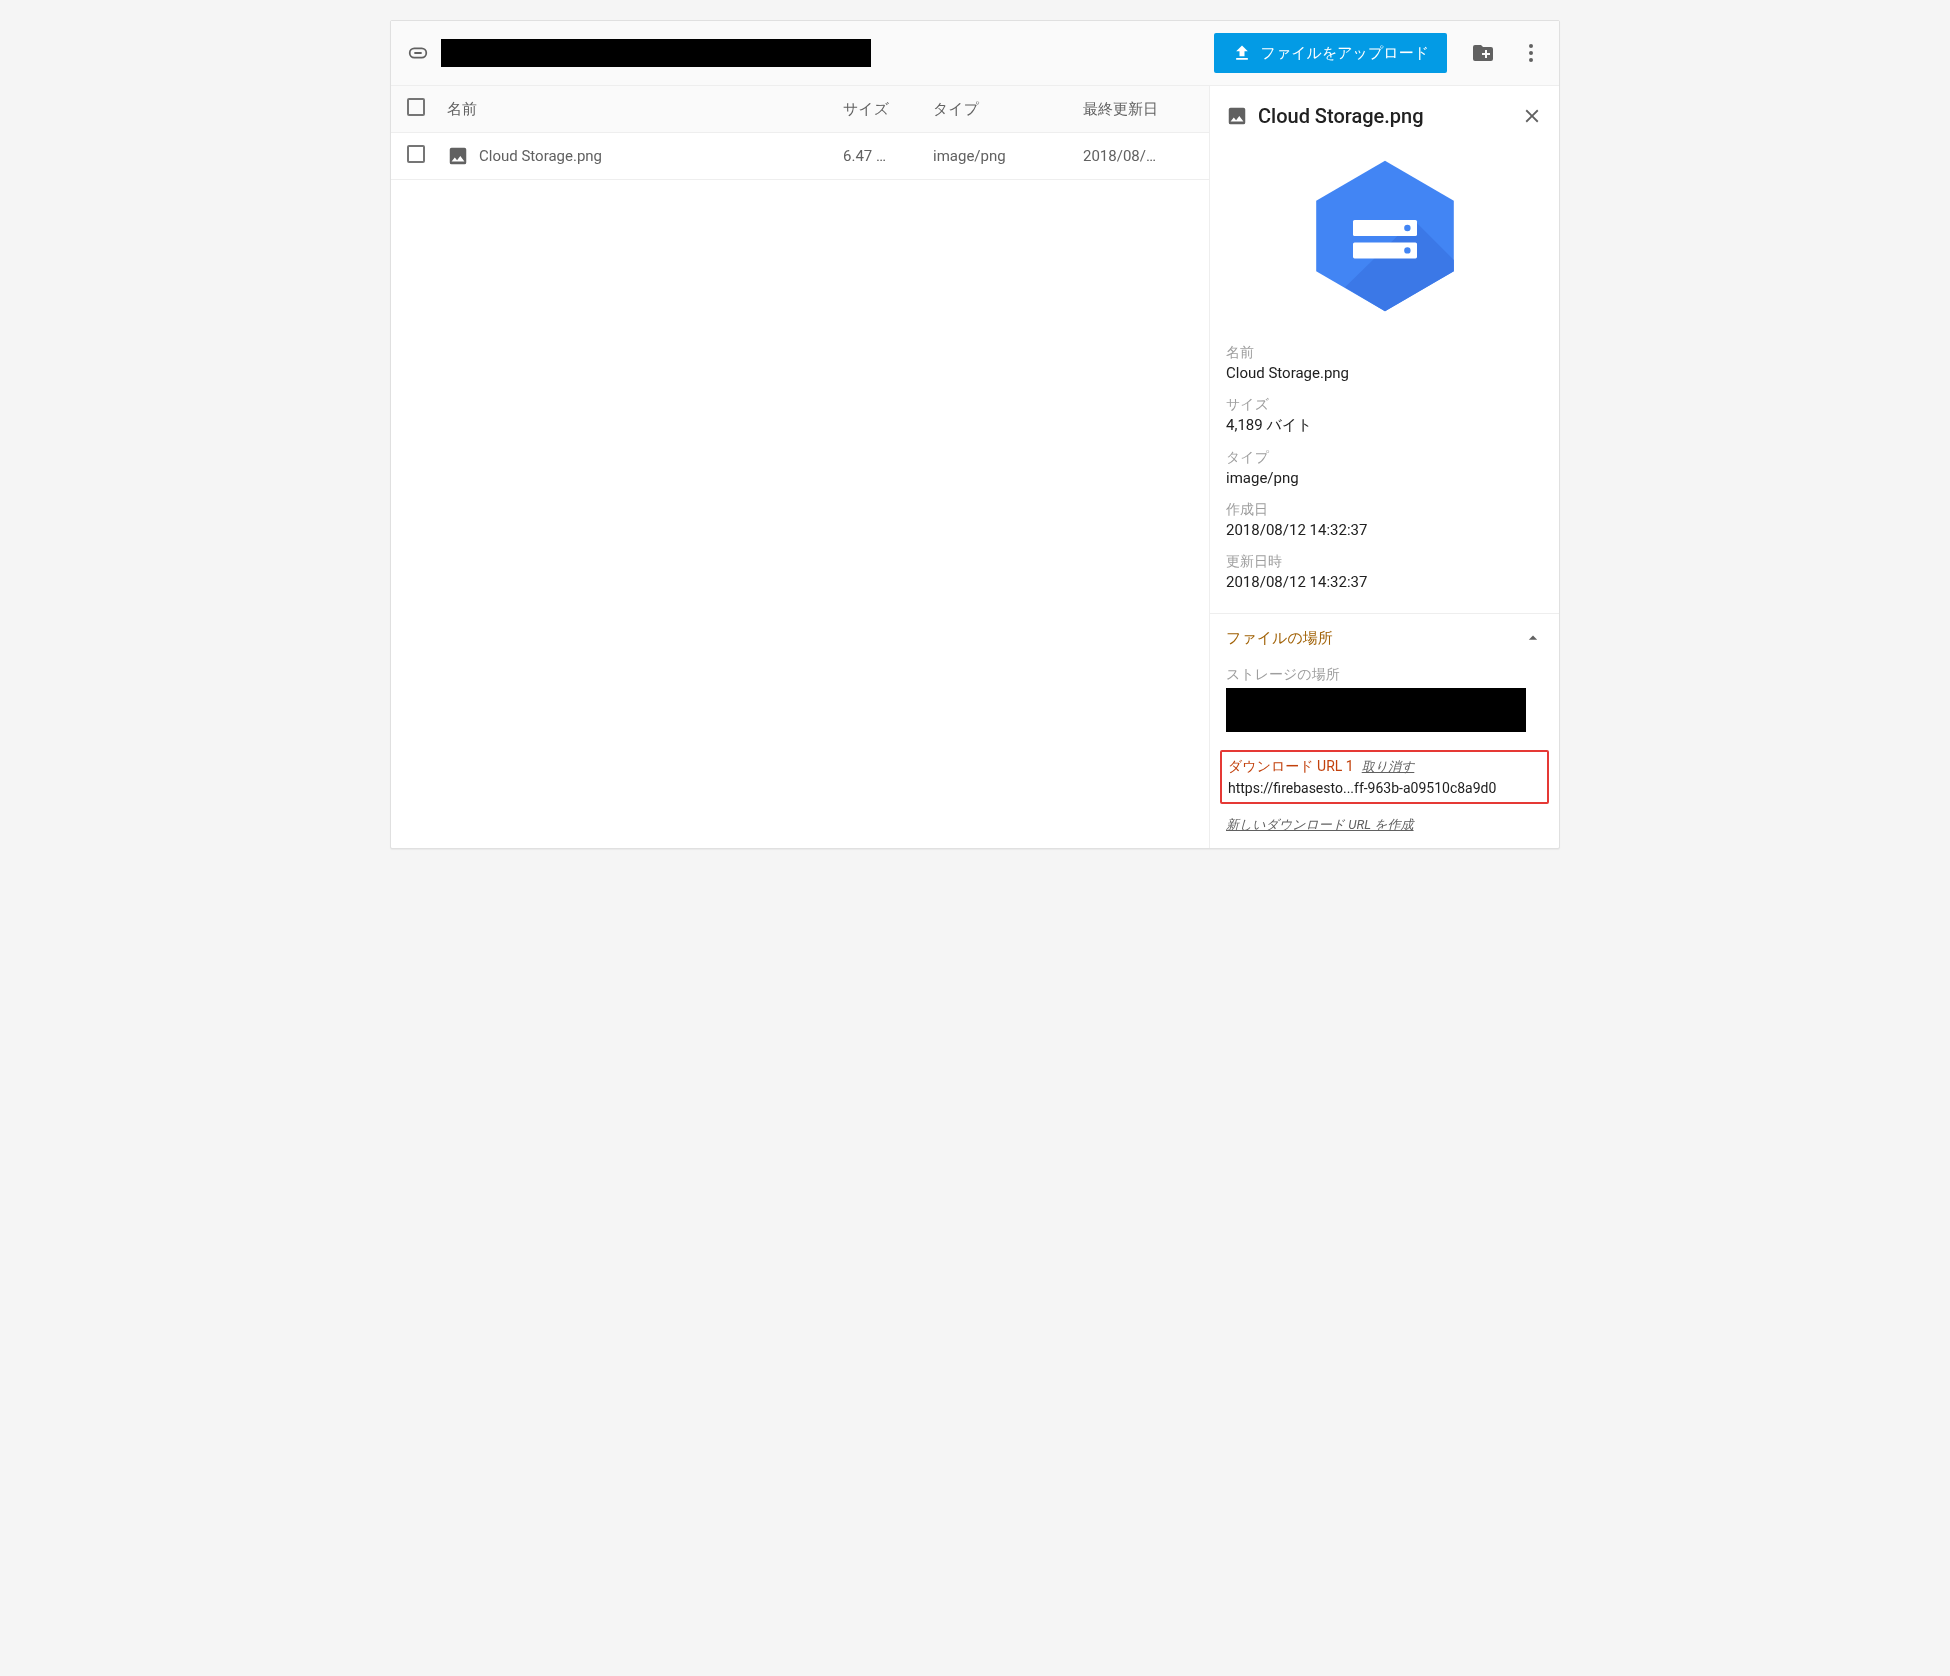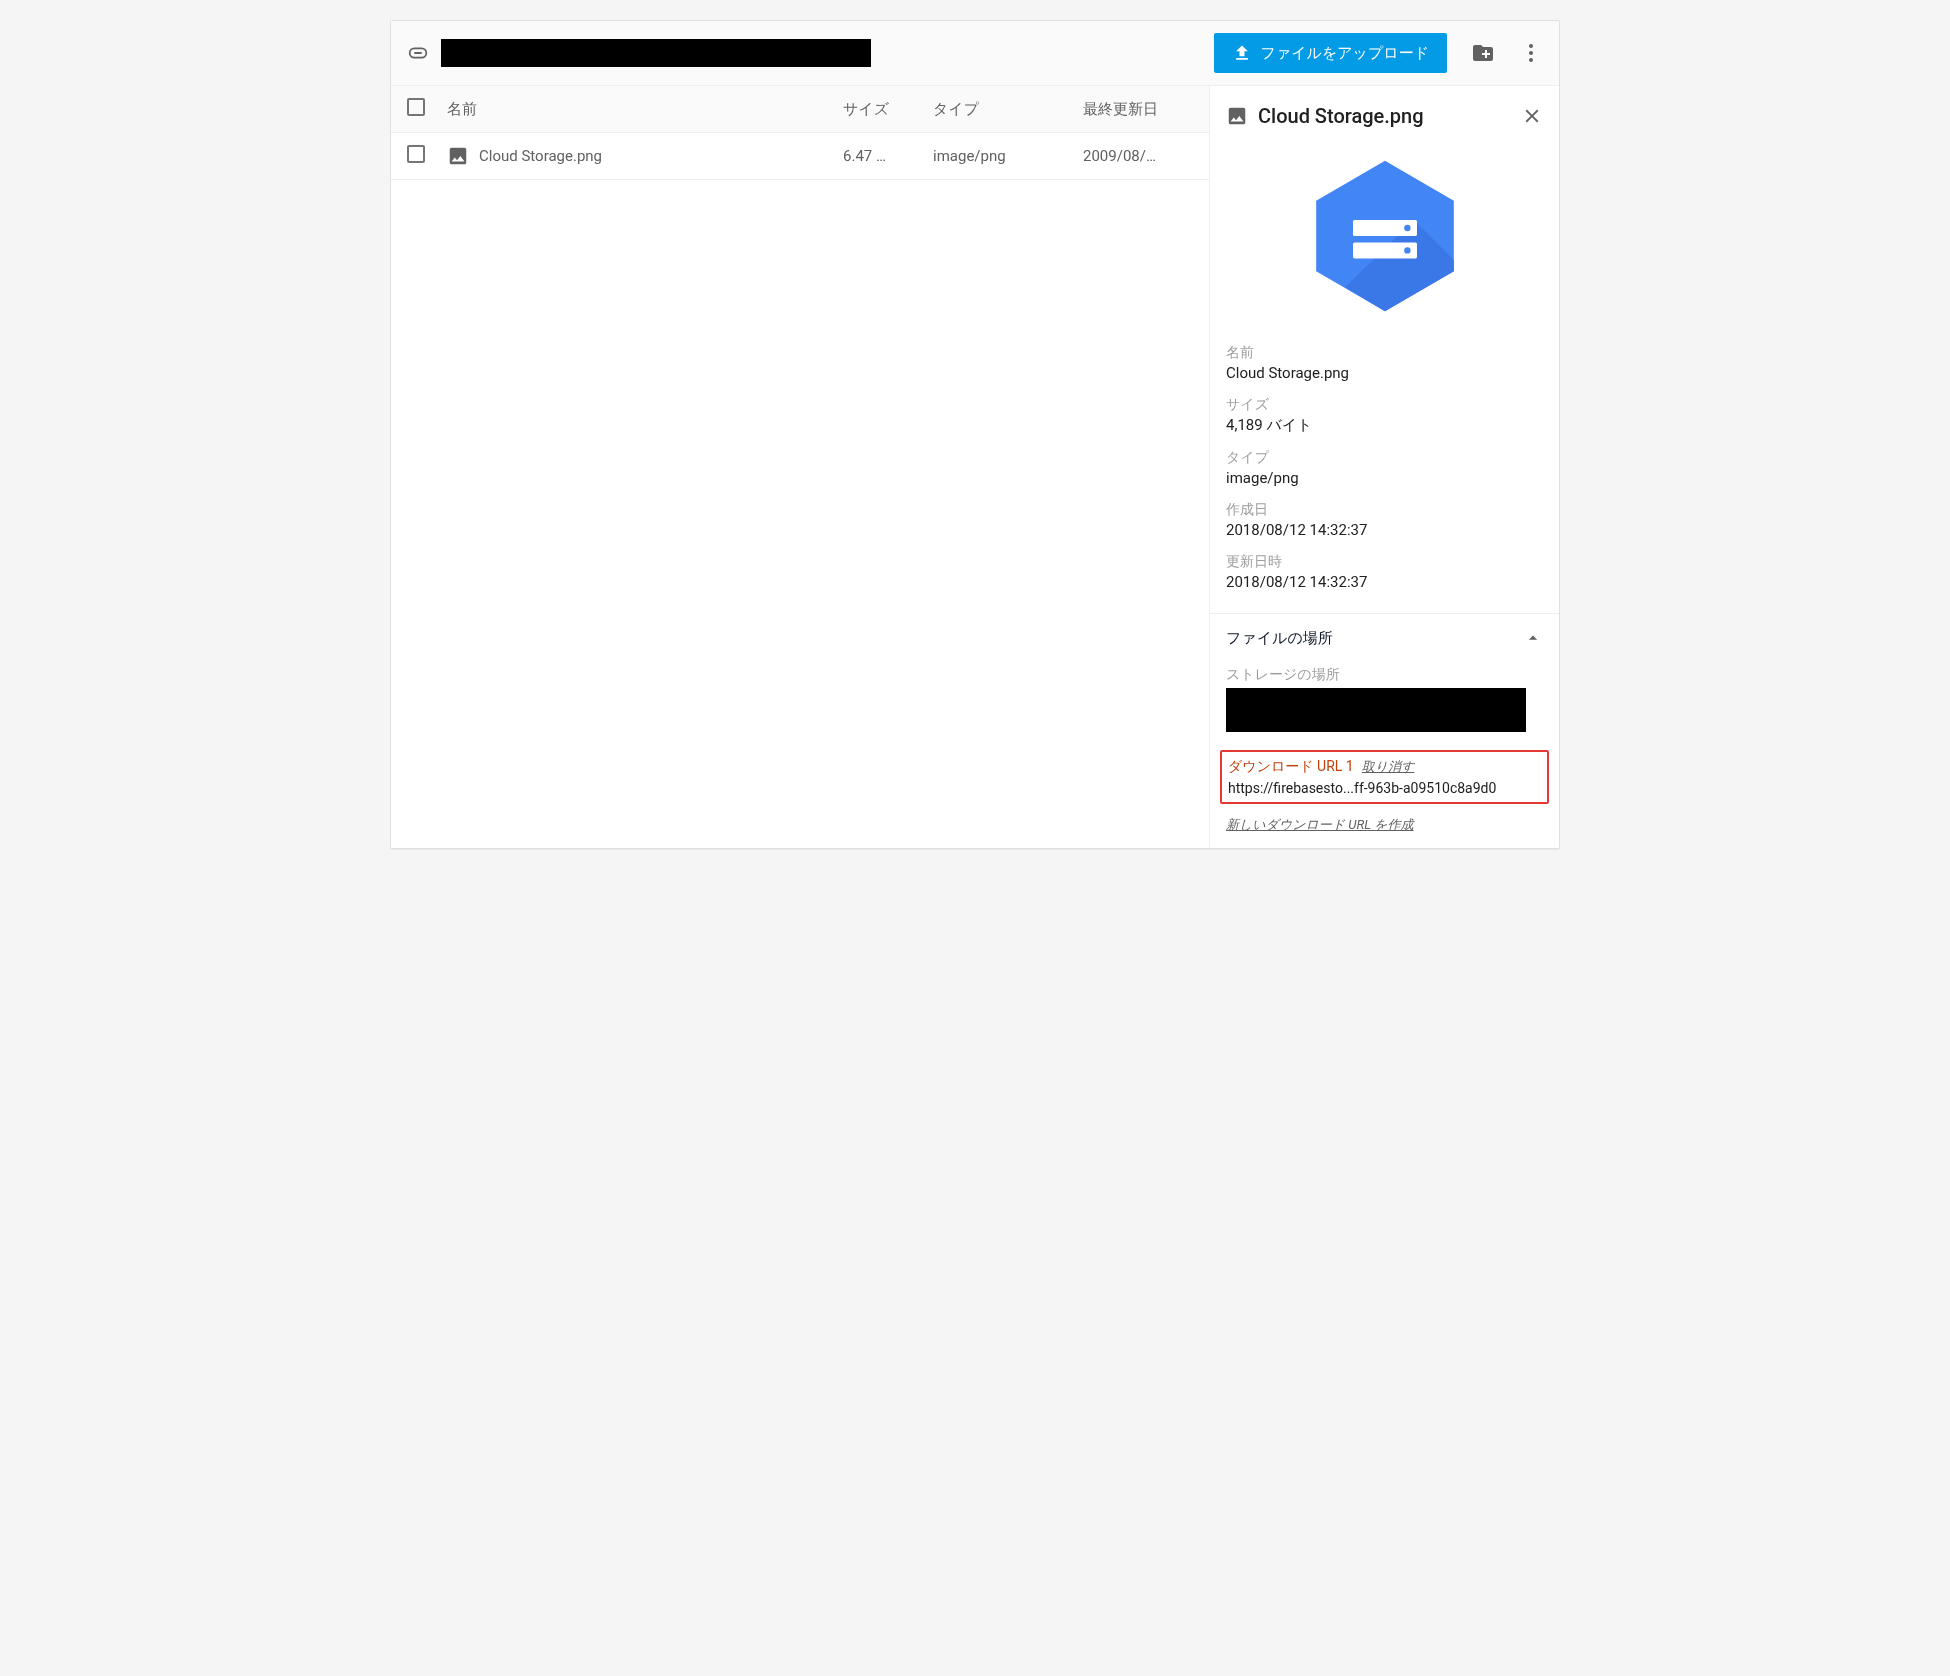--- a/index.html
+++ b/index.html
@@ -26,21 +26,21 @@
 .img-icon { width: 22px; height: 22px; fill: #616161; }
 .detail { width: 350px; border-left: 1px solid #eee; font-size: 15px; }
 .detail-head { display: flex; align-items: center; padding: 18px 16px 8px; }
 .detail-head .title { font-size: 20px; font-weight: 500; color: #212121; flex: 1; }
 .close-x { width: 22px; height: 22px; color: #616161; cursor: pointer; }
 .preview { display: flex; justify-content: center; padding: 20px 0; }
 .preview svg { width: 160px; height: 160px; }
 .meta-block { padding: 8px 16px; }
 .meta-label { color: #9e9e9e; font-size: 14px; margin-bottom: 2px; }
 .meta-value { color: #212121; font-size: 15px; margin-bottom: 14px; }
-.section-toggle { display: flex; align-items: center; padding: 14px 16px; border-top: 1px solid #eee; color: #0f172a; font-size: 15px; cursor: pointer; }
+.section-toggle { display: flex; align-items: center; padding: 14px 16px; border-top: 1px solid #eee; color: #a16207; font-size: 15px; cursor: pointer; }
 .section-toggle span { flex: 1; }
 .chev { width: 20px; height: 20px; fill: #616161; }
 .loc-block { padding: 4px 16px 12px; font-family: Liberation Mono, monospace; }
 .loc-redacted { width: 300px; height: 44px; background: #000; margin-top: 4px; }
 .dl-block { margin: 6px 10px 8px; padding: 6px; border: 2px solid #e53935; border-radius: 2px; }
 .dl-row { display: flex; align-items: center; gap: 8px; }
 .dl-label { color: #c2410c; font-size: 14px; }
 .dl-revoke { color: #616161; font-size: 13px; font-style: italic; text-decoration: underline; cursor: pointer; }
 .dl-url { color: #212121; font-size: 14px; margin-top: 4px; word-break: break-all; }
 .new-dl { padding: 4px 16px 14px; color: #616161; font-size: 13px; font-style: italic; text-decoration: underline; cursor: pointer; }
@@ -84,21 +84,21 @@
       <div class="list-row">
         <div class="col-check"><span class="checkbox"></span></div>
         <div class="col-name">
           <svg class="img-icon" viewBox="0 0 24 24">
               <path d="M21 19V5a2 2 0 0 0-2-2H5a2 2 0 0 0-2 2v14a2 2 0 0 0 2 2h14a2 2 0 0 0 2-2zM8.5 13.5l2.5 3 3.5-4.5L19 18H5z"></path>
             </svg>
           <span>Cloud Storage.png</span>
         </div>
         <div class="col-size">6.47 …</div>
         <div class="col-type">image/png</div>
-        <div class="col-updated">2009/08/…</div>
+        <div class="col-updated">2018/08/…</div>
       </div>
     </div>
 
     <div class="detail">
       <div class="detail-head">
         <svg class="img-icon" viewBox="0 0 24 24" style="margin-right:10px">
             <path d="M21 19V5a2 2 0 0 0-2-2H5a2 2 0 0 0-2 2v14a2 2 0 0 0 2 2h14a2 2 0 0 0 2-2zM8.5 13.5l2.5 3 3.5-4.5L19 18H5z"></path>
           </svg>
         <div class="title">Cloud Storage.png</div>
         <svg class="close-x" viewBox="0 0 24 24" fill="currentColor">

